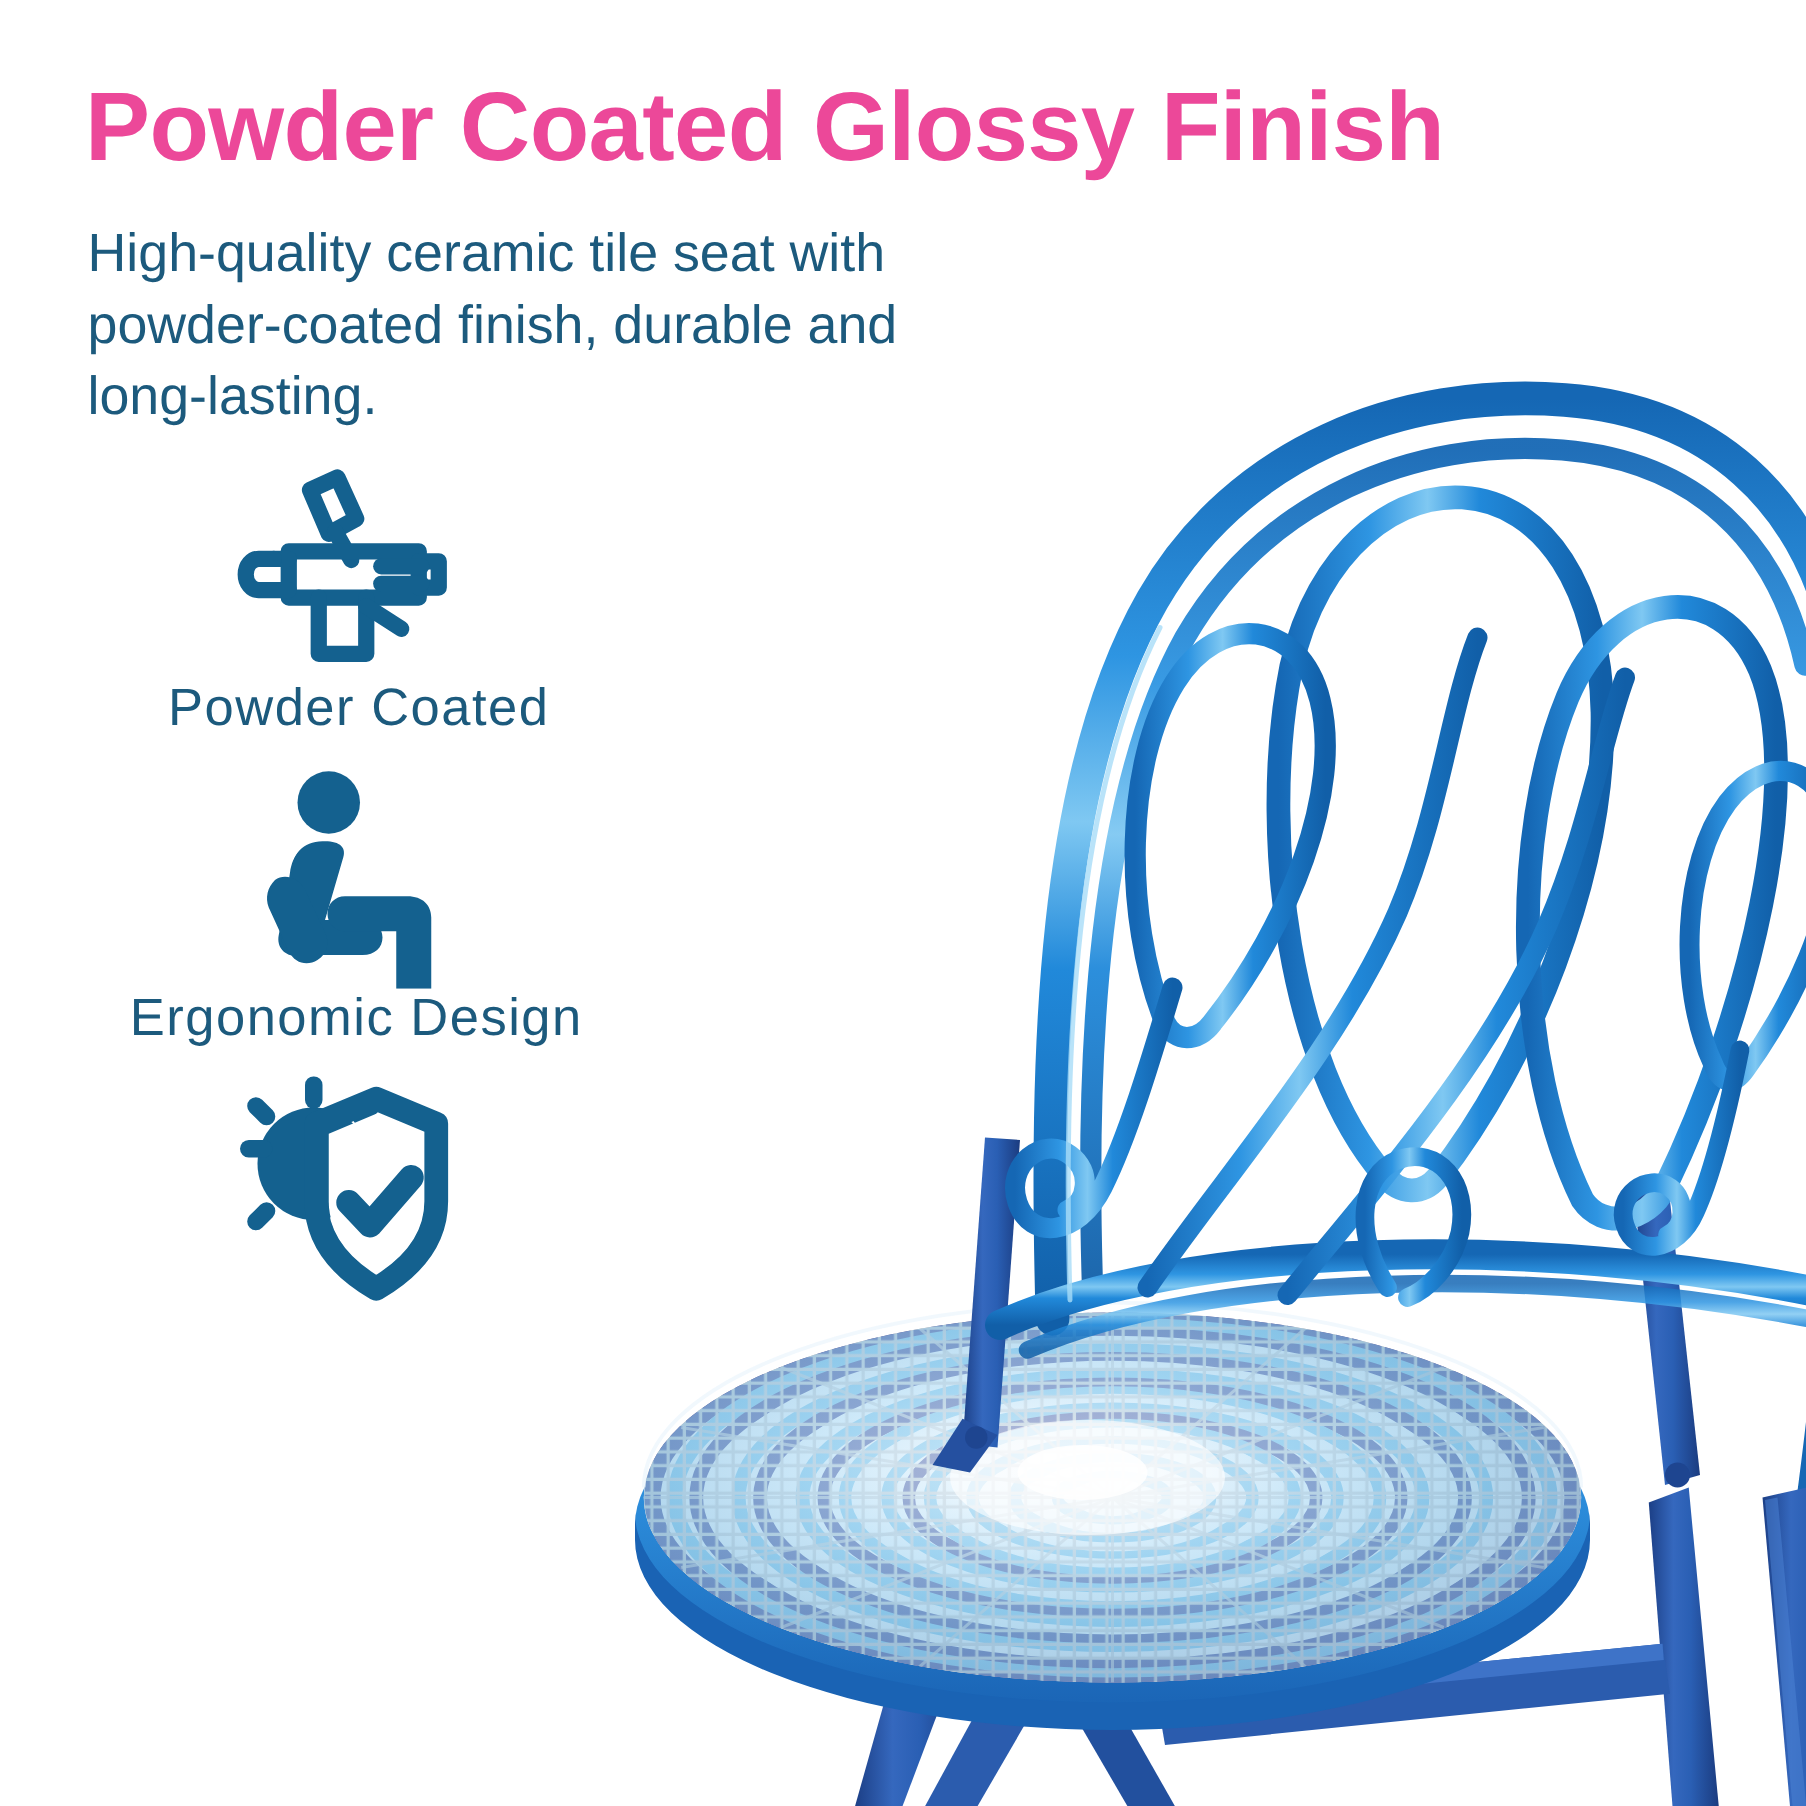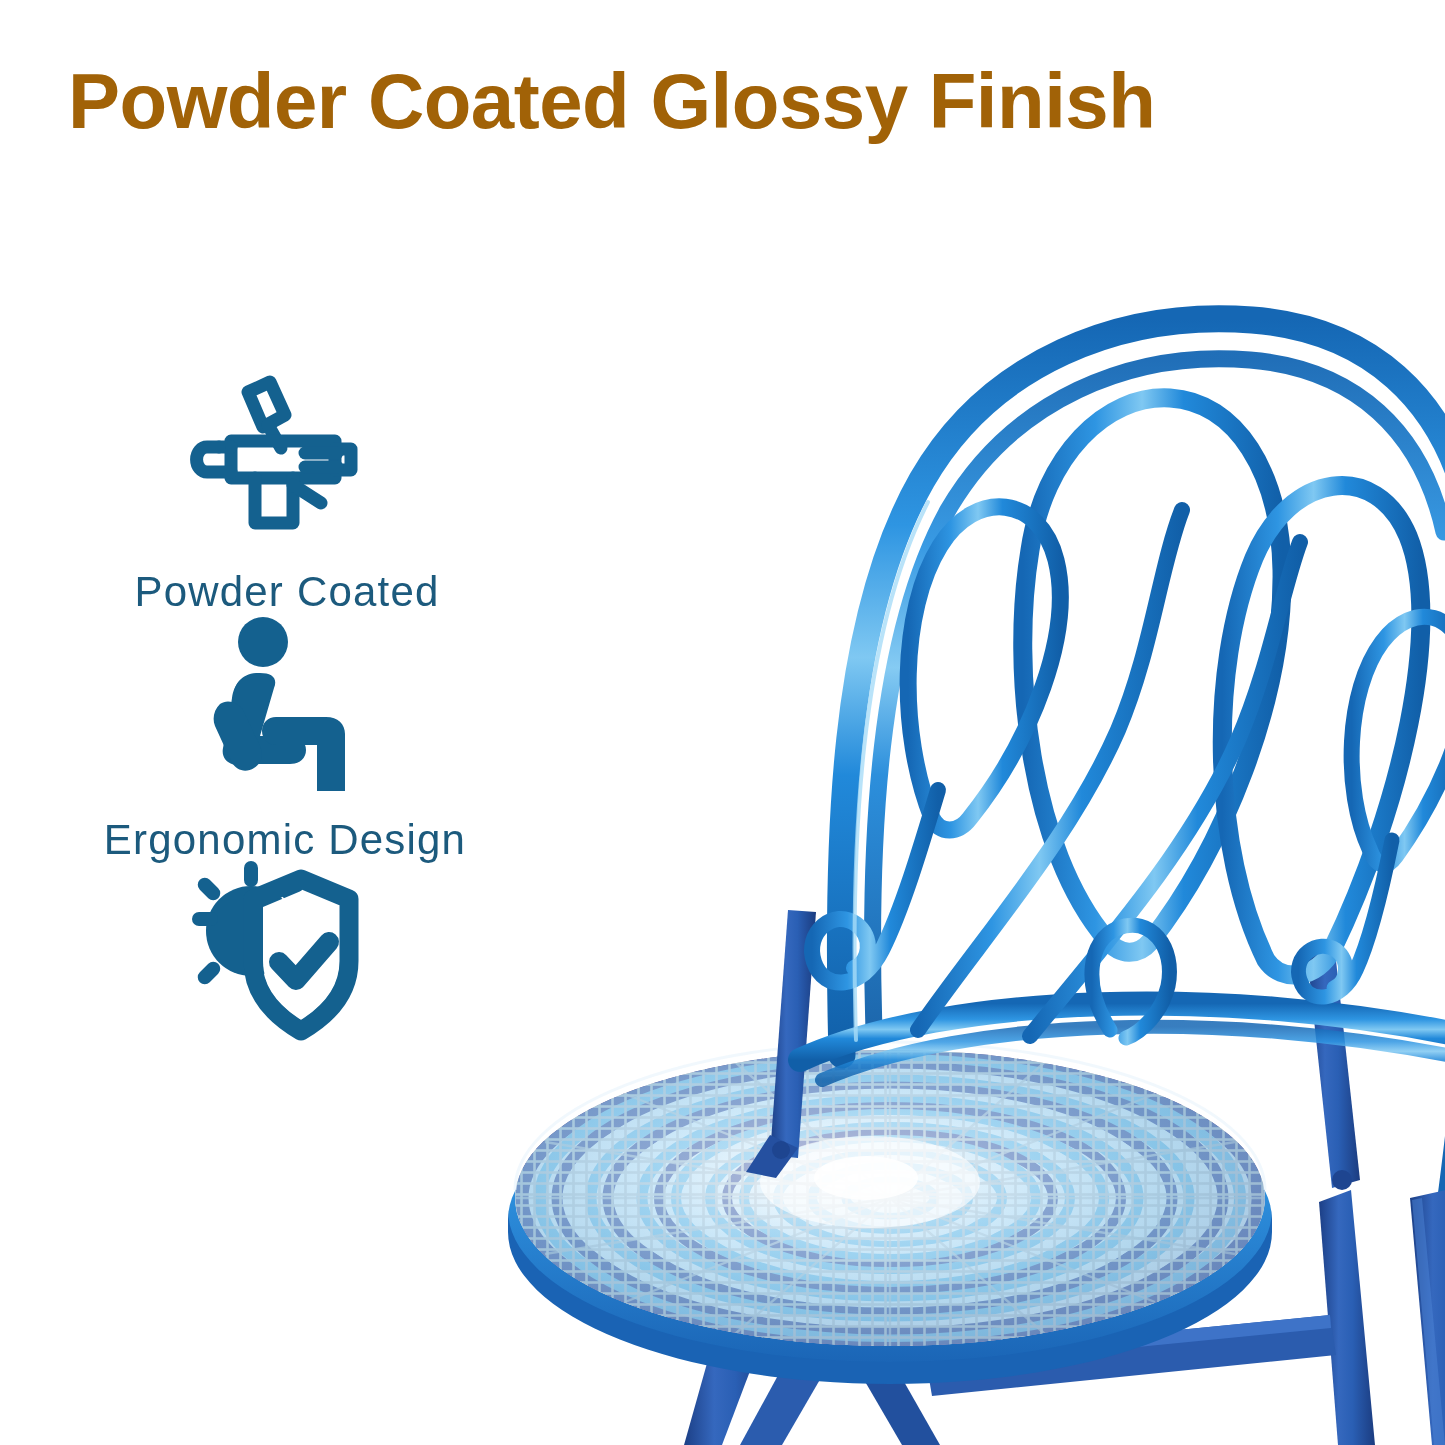--- a/index.html
+++ b/index.html
@@ -23,21 +23,21 @@
   .headline {
     position: absolute;
     left: 68px;
     top: 62px;
     width: 1180px;
     font-family: "Liberation Sans", sans-serif;
     font-weight: bold;
     font-size: 78px;
     line-height: 1.02;
     letter-spacing: -0.5px;
-    color: #a16207;
+    color: #ec4899;
     white-space: nowrap;
   }
   .subhead {
     position: absolute;
     left: 70px;
     top: 175px;
     width: 720px;
     font-family: "Liberation Sans", sans-serif;
     font-weight: normal;
     font-size: 43px;
@@ -58,21 +58,21 @@
     text-align: center;
   }
   .feature-icon {
     height: 150px;
     display: flex;
     align-items: center;
     justify-content: center;
   }
   .feature-icon svg { display: block; }
   .feature-label {
-    margin-top: 38px;
+    margin-top: 12px;
     font-family: "Liberation Sans", sans-serif;
     font-weight: normal;
     font-size: 42px;
     letter-spacing: 1.2px;
     color: #1C5A7D;
   }
   #feat-0 .feature-label { padding-left: 14px; }
   #feat-1 .feature-label { padding-left: 10px; }
   #feat-2 .feature-label { padding-left: 6px; }
 
@@ -86,20 +86,21 @@
   }
   .product svg { display: block; width: 100%; height: 100%; }
 </style>
 </head>
 <body>
 
 <div id="page">
 
   <div class="headline">Powder Coated Glossy Finish</div>
 
+  <div class="subhead">High-quality ceramic tile seat with powder-coated finish, durable and long-lasting.</div>
 
   <div class="features">
 
     <div class="feature" id="feat-0">
       <div class="feature-icon">
         <svg width="190" height="160" viewBox="0 0 190 160" fill="none" stroke="#14618F" stroke-width="13" stroke-linecap="round" stroke-linejoin="round">
 
           <path d="M63 17 L85 7 L100 40 L78 52 Z"></path>
 
           <path d="M83 50 L96 73"></path>

